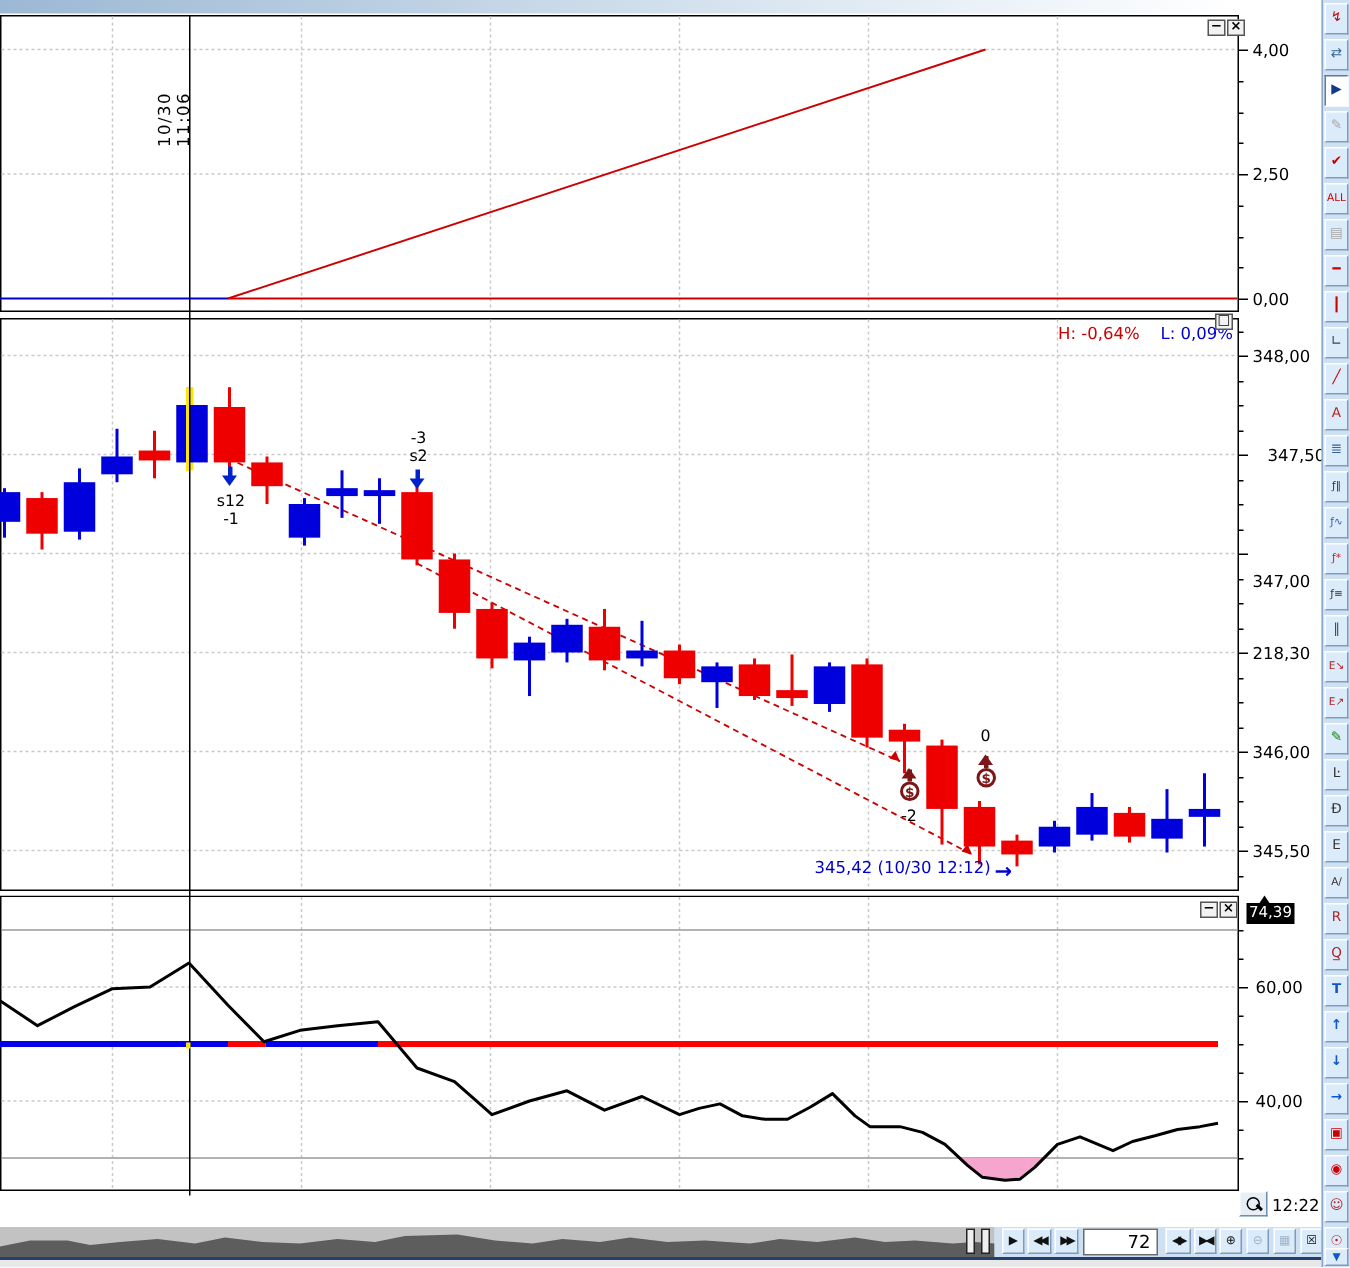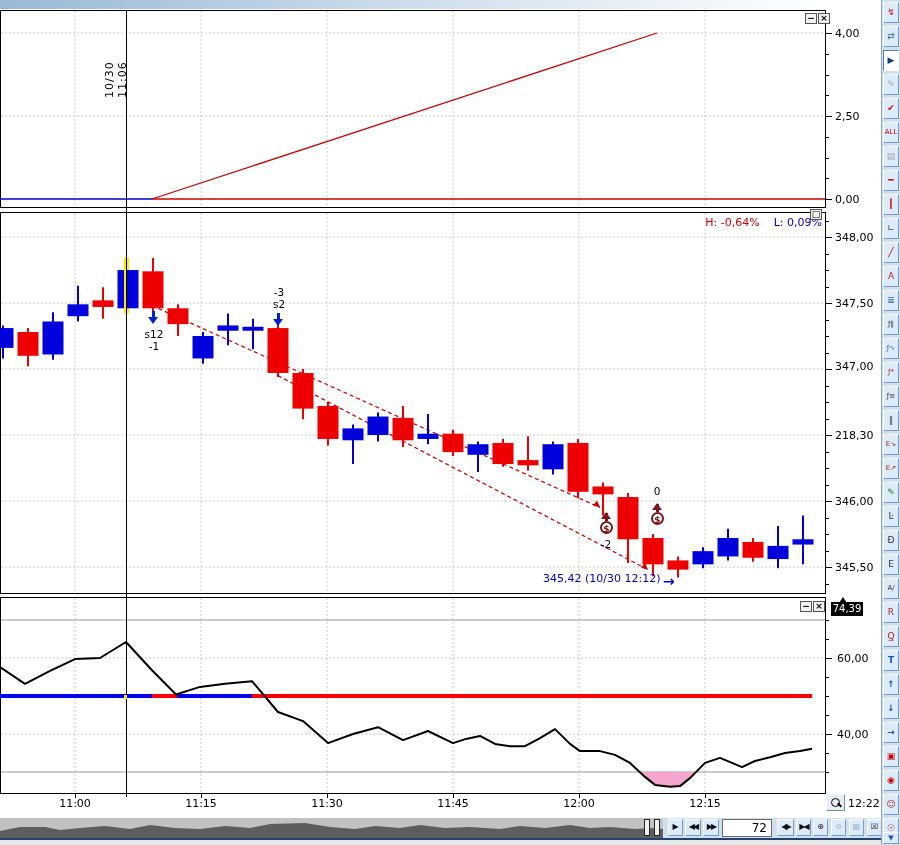--- a/index.html
+++ b/index.html
@@ -195,22 +195,22 @@
       <div class="tick" style="left: 0px; top: 190px; width: 6px;"></div>
       <div class="tick" style="left: 0px; top: 169.25px; width: 3px;"></div>
       <div class="tick" style="left: 0px; top: 148.5px; width: 3px;"></div>
       <div class="tick" style="left: 0px; top: 127.75px; width: 3px;"></div>
       <div class="tick" style="left: 0px; top: 107px; width: 6px;"></div>
       <div class="tick" style="left: 0px; top: 86.25px; width: 3px;"></div>
       <div class="tick" style="left: 0px; top: 65.5px; width: 3px;"></div>
       <div class="tick" style="left: 0px; top: 44.75px; width: 3px;"></div>
       <div class="tick" style="left: 0px; top: 24px; width: 6px;"></div>
       <div class="axis-label" style="left: 9px; top: 221.5px;">348,00</div>
-      <div class="axis-label" style="left: 9px; top: 287.5px;">347,50</div>
-      <div class="axis-label" style="left: 9px; top: 351px;">347,00</div>
+      <div class="axis-label" style="left: 19px; top: 287.5px;">347,50</div>
+      <div class="axis-label" style="left: 9px; top: 372px;">347,00</div>
       <div class="axis-label" style="left: 9px; top: 419.5px;">218,30</div>
       <div class="axis-label" style="left: 9px; top: 485.5px;">346,00</div>
       <div class="axis-label" style="left: 9px; top: 551.5px;">345,50</div>
       <div class="tick" style="left: 0px; top: 211.5px; width: 3px;"></div>
       <div class="tick" style="left: 0px; top: 228px; width: 6px;"></div>
       <div class="tick" style="left: 0px; top: 244.5px; width: 3px;"></div>
       <div class="tick" style="left: 0px; top: 261px; width: 3px;"></div>
       <div class="tick" style="left: 0px; top: 277.5px; width: 3px;"></div>
       <div class="tick" style="left: 0px; top: 294px; width: 6px;"></div>
       <div class="tick" style="left: 0px; top: 310.5px; width: 3px;"></div>
@@ -234,34 +234,20 @@
       <div class="axis-label" style="left: 11px; top: 718.5px;">40,00</div>
       <div class="tick" style="left: 0px; top: 763px; width: 3px;"></div>
       <div class="tick" style="left: 0px; top: 744px; width: 3px;"></div>
       <div class="tick" style="left: 0px; top: 725px; width: 6px;"></div>
       <div class="tick" style="left: 0px; top: 706px; width: 3px;"></div>
       <div class="tick" style="left: 0px; top: 687px; width: 3px;"></div>
       <div class="tick" style="left: 0px; top: 668px; width: 3px;"></div>
       <div class="tick" style="left: 0px; top: 649px; width: 6px;"></div>
       <div class="tick" style="left: 0px; top: 630px; width: 3px;"></div>
       <div class="tick" style="left: 0px; top: 611px; width: 3px;"></div>
-    </div>
-  <div class="xaxis-strip" id="xaxis-strip">
-      <div class="time-label" style="left: 75px; top: 3px;">11:00</div>
-      <div class="xtick" style="left: 75px; top: -1px; height: 5px;"></div>
-      <div class="time-label" style="left: 201px; top: 3px;">11:15</div>
-      <div class="xtick" style="left: 201px; top: -1px; height: 5px;"></div>
-      <div class="time-label" style="left: 327px; top: 3px;">11:30</div>
-      <div class="xtick" style="left: 327px; top: -1px; height: 5px;"></div>
-      <div class="time-label" style="left: 453px; top: 3px;">11:45</div>
-      <div class="xtick" style="left: 453px; top: -1px; height: 5px;"></div>
-      <div class="time-label" style="left: 579px; top: 3px;">12:00</div>
-      <div class="xtick" style="left: 579px; top: -1px; height: 5px;"></div>
-      <div class="time-label" style="left: 705px; top: 3px;">12:15</div>
-      <div class="xtick" style="left: 705px; top: -1px; height: 5px;"></div>
     </div>
 
   <div class="crosshair-v" style="left:126px;top:10px;height:787px;"></div>
   <div class="yellow-wick" style="left:124px;top:258px;height:56px;"></div>
   <div class="yellow-wick" style="left:124px;top:695px;height:4px;width:3px;"></div>
 
   <div class="vert-date" style="left:103px;top:22px;height:76px;">10/30 11:06</div>
 
   <div class="hl-line" style="left:600px;top:216px;width:222px;">
     <span class="hl-high">H: -0,64%</span><span class="hl-low">L: 0,09%</span>

